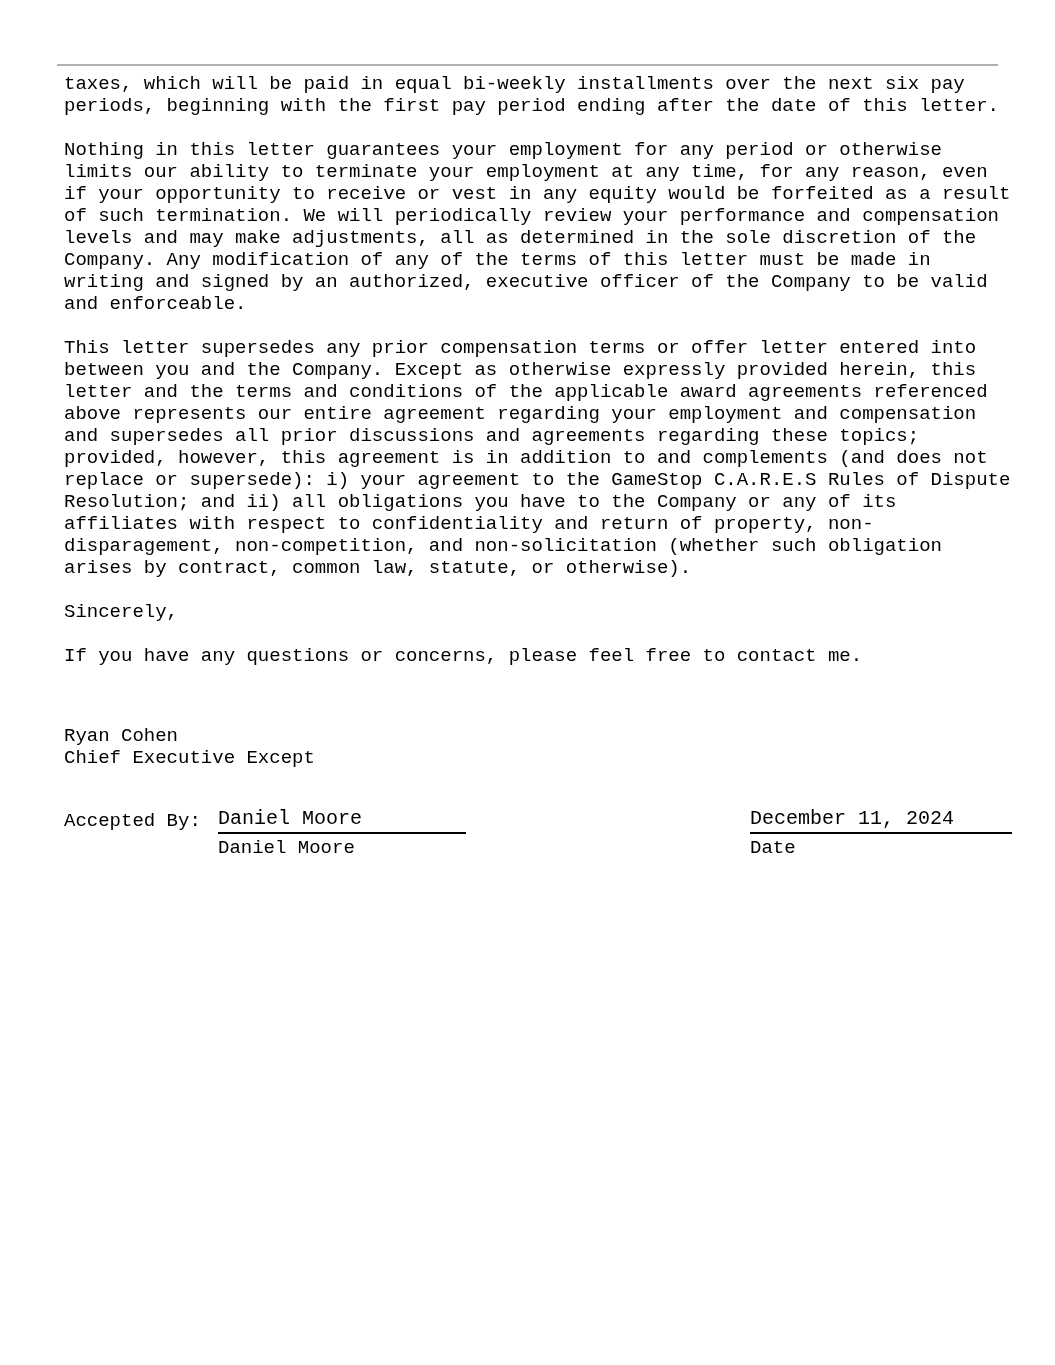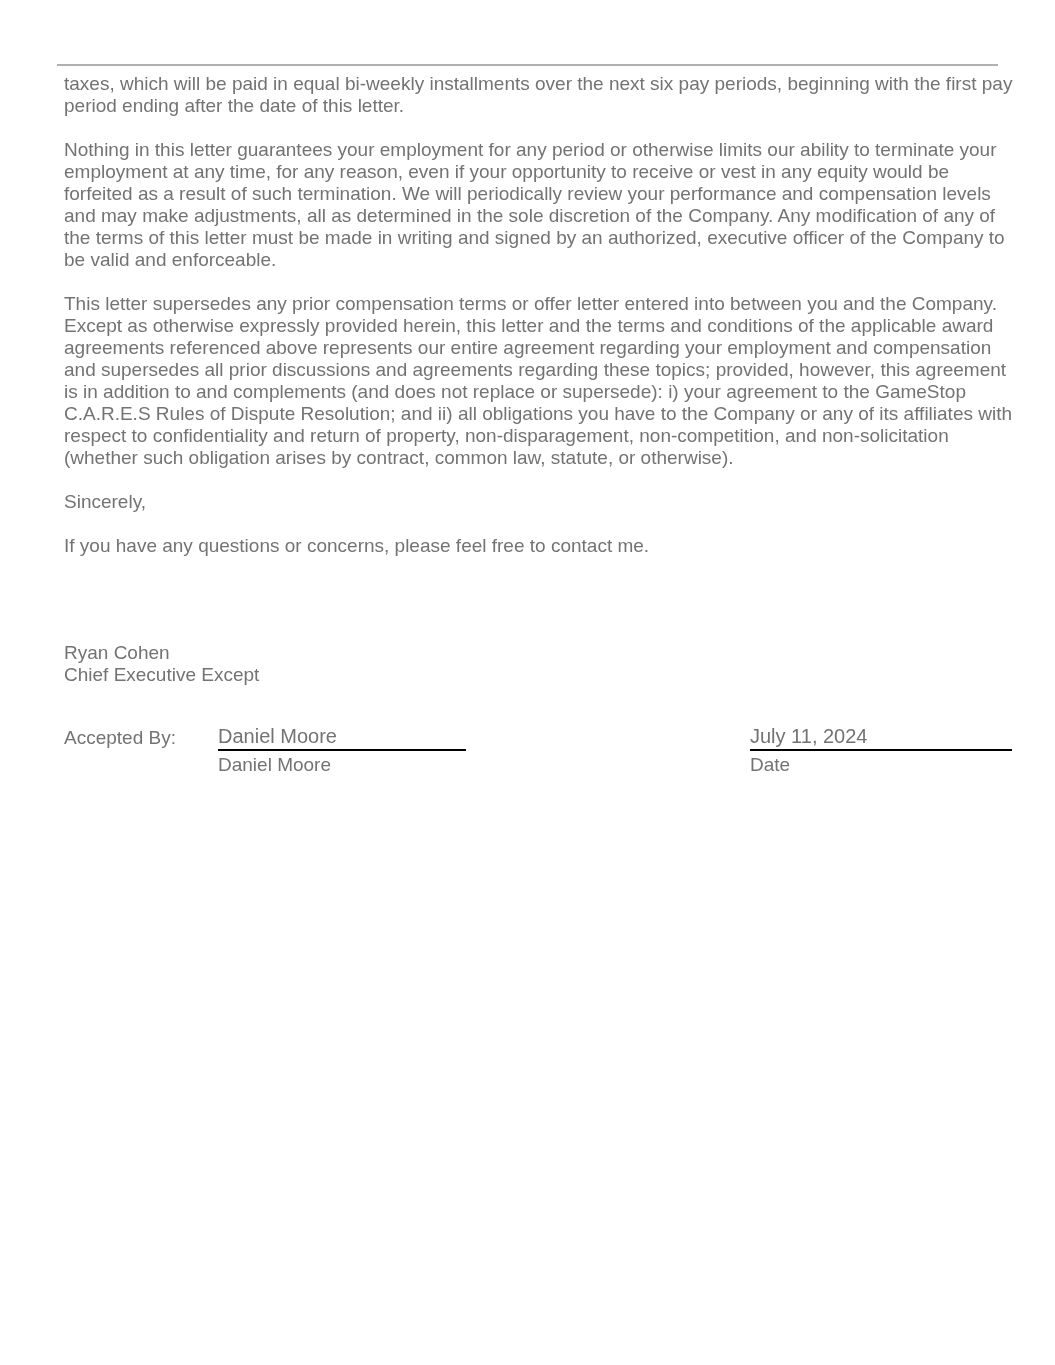--- a/index.html
+++ b/index.html
@@ -6,22 +6,22 @@
     margin: 0;
     padding: 0;
     background: #ffffff;
   }
   .page {
     position: relative;
     width: 1055px;
     height: 1008px;
     background: #ffffff;
     overflow: hidden;
-    font-family: Liberation Sans, sans-serif;
-    color: #737373;
+    font-family: Liberation Mono, monospace;
+    color: #000000;
   }
   .page-top-rule {
     position: absolute;
     top: 64px;
     left: 57px;
     width: 941px;
     height: 2px;
     background: #b0b0b0;
   }
   .content {
@@ -30,21 +30,21 @@
     left: 64px;
     width: 950px;
     padding-top: 73px;
     font-size: 19px;
     line-height: 22px;
   }
   .content p {
     margin: 0 0 22px 0;
   }
   .signer {
-    margin-top: 85px;
+    margin-top: 58px;
   }
   .accept-row {
     display: flex;
     align-items: flex-start;
     margin-top: 39px;
   }
   .accept-label {
     width: 154px;
     padding-top: 2px;
   }
@@ -101,21 +101,21 @@
       <div class="accept-label">Accepted By:</div>
 
       <div class="field sig-field">
         <div class="field-value">Daniel Moore</div>
         <div class="field-caption">Daniel Moore</div>
       </div>
 
       <div class="accept-spacer"></div>
 
       <div class="field date-field">
-        <div class="field-value">July 11, 2024</div>
+        <div class="field-value">December 11, 2024</div>
         <div class="field-caption">Date</div>
       </div>
     </div>
 
   </div>
 
   <div class="footer">Page 2 of 2</div>
 
 </div>
 

